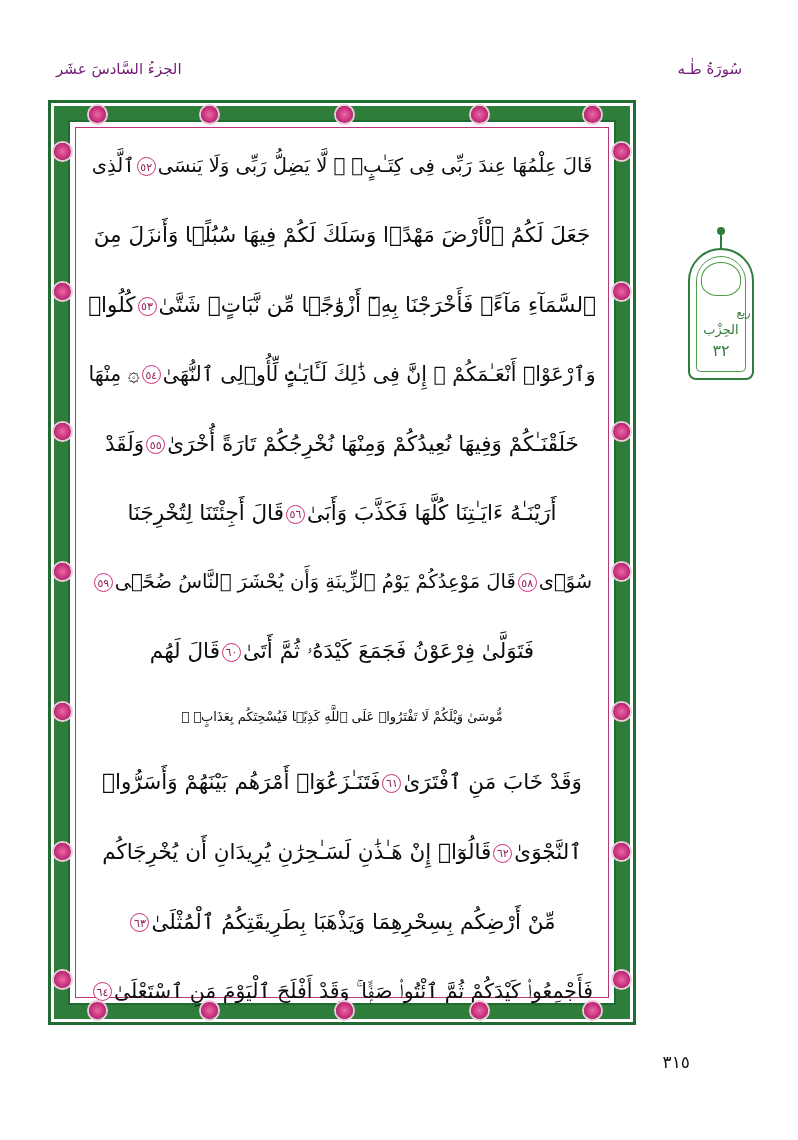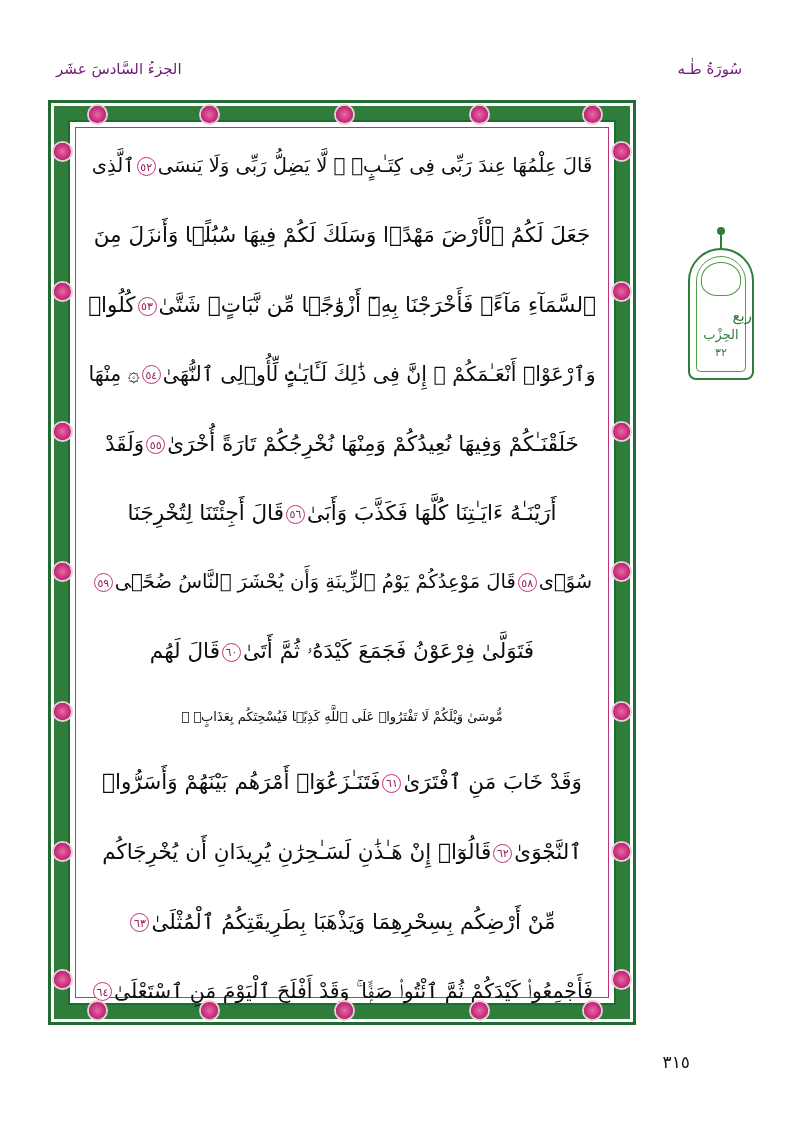--- a/index.html
+++ b/index.html
@@ -184,27 +184,27 @@
     position: absolute;
     top: 56px;
     left: 0; right: 0;
     text-align: center;
     color: #2e7d3a;
     font-size: 13px;
     font-family: "DejaVu Sans", sans-serif;
     line-height: 1.35;
   }
   .hizb-medallion .sub {
-    font-size: 15px;
+    font-size: 11px;
     color: #2e7d3a;
     display: block;
     padding-left: 45px;
   }
   .hizb-medallion .num {
-    font-size: 11px;
+    font-size: 16px;
     color: #2e7d3a;
     display: block;
     margin-top: 2px;
   }
 
   
   .page-number {
     position: absolute;
     top: 1052px;
     left: 0;

